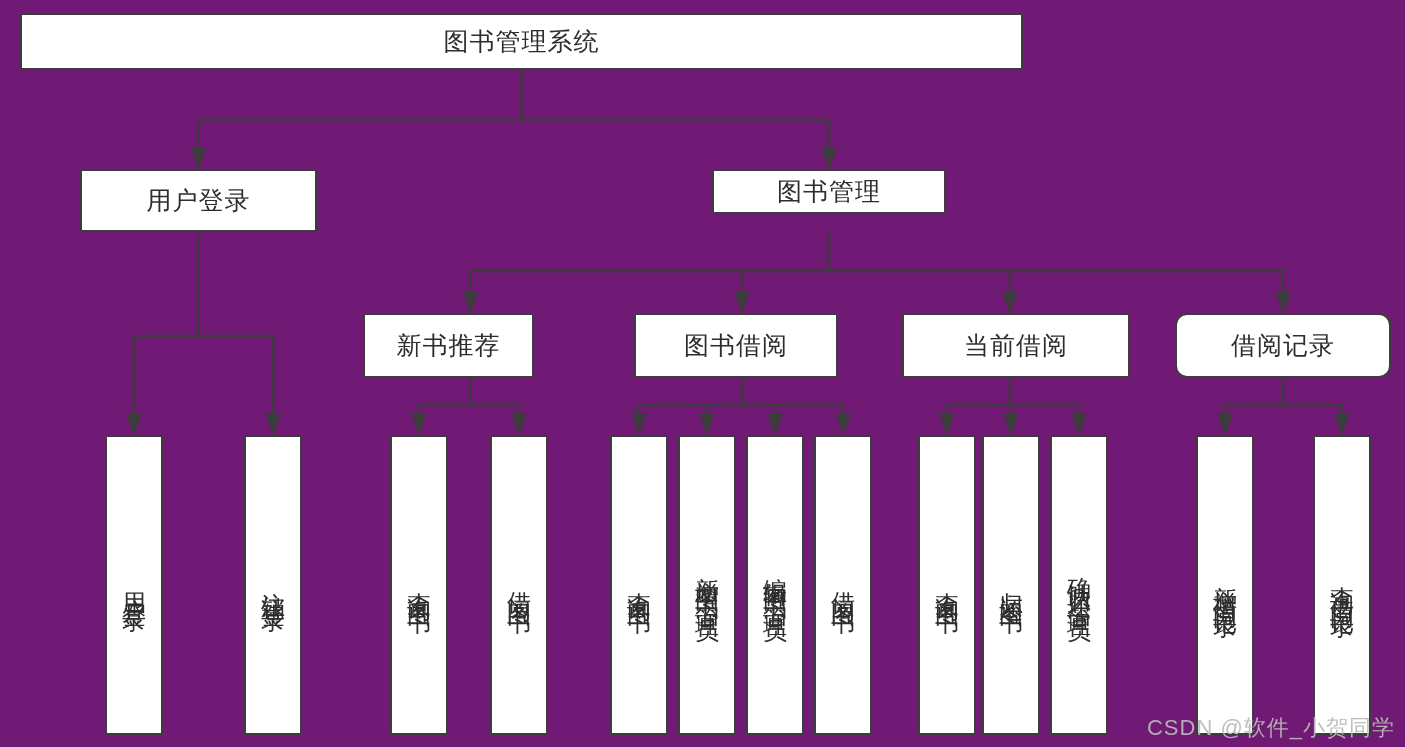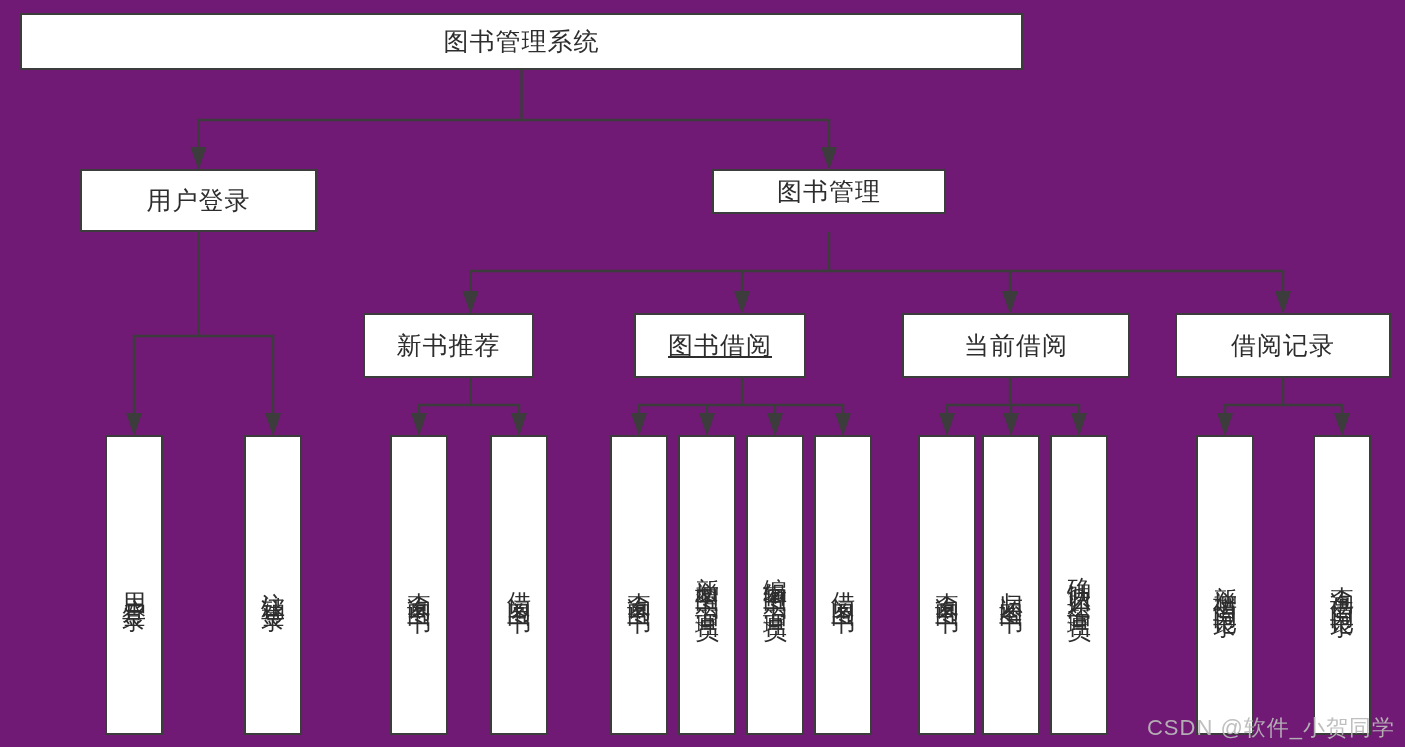--- a/index.html
+++ b/index.html
@@ -45,23 +45,23 @@
     letter-spacing: 6px;
     line-height: 1;
     white-space: nowrap;
   }
   
   .root-box  { left: 20px;  top: 13px;  width: 1003px; height: 57px; }
   .l2-left   { left: 80px;  top: 169px; width: 237px;  height: 63px; }
   .l2-right  { left: 712px; top: 169px; width: 234px;  height: 45px; }
   .l3        { top: 313px;  height: 65px; }
   .l3-a { left: 363px;  width: 171px; }
-  .l3-b { left: 634px;  width: 172px; text-decoration: underline; }
+  .l3-b { left: 634px;  width: 204px; }
   .l3-c { left: 902px;  width: 228px; }
-  .l3-d { left: 1175px; width: 216px; }
+  .l3-d { left: 1175px; width: 216px; border-radius: 12px; }
   
   .lf-1  { left: 105px; }  .lf-2  { left: 244px; }
   .lf-3  { left: 390px; }  .lf-4  { left: 490px; }
   .lf-5  { left: 610px; }  .lf-6  { left: 678px; }
   .lf-7  { left: 746px; }  .lf-8  { left: 814px; }
   .lf-9  { left: 918px; }  .lf-10 { left: 982px; }
   .lf-11 { left: 1050px; }
   .lf-12 { left: 1196px; } .lf-13 { left: 1313px; }
   .watermark {
     position: absolute;

